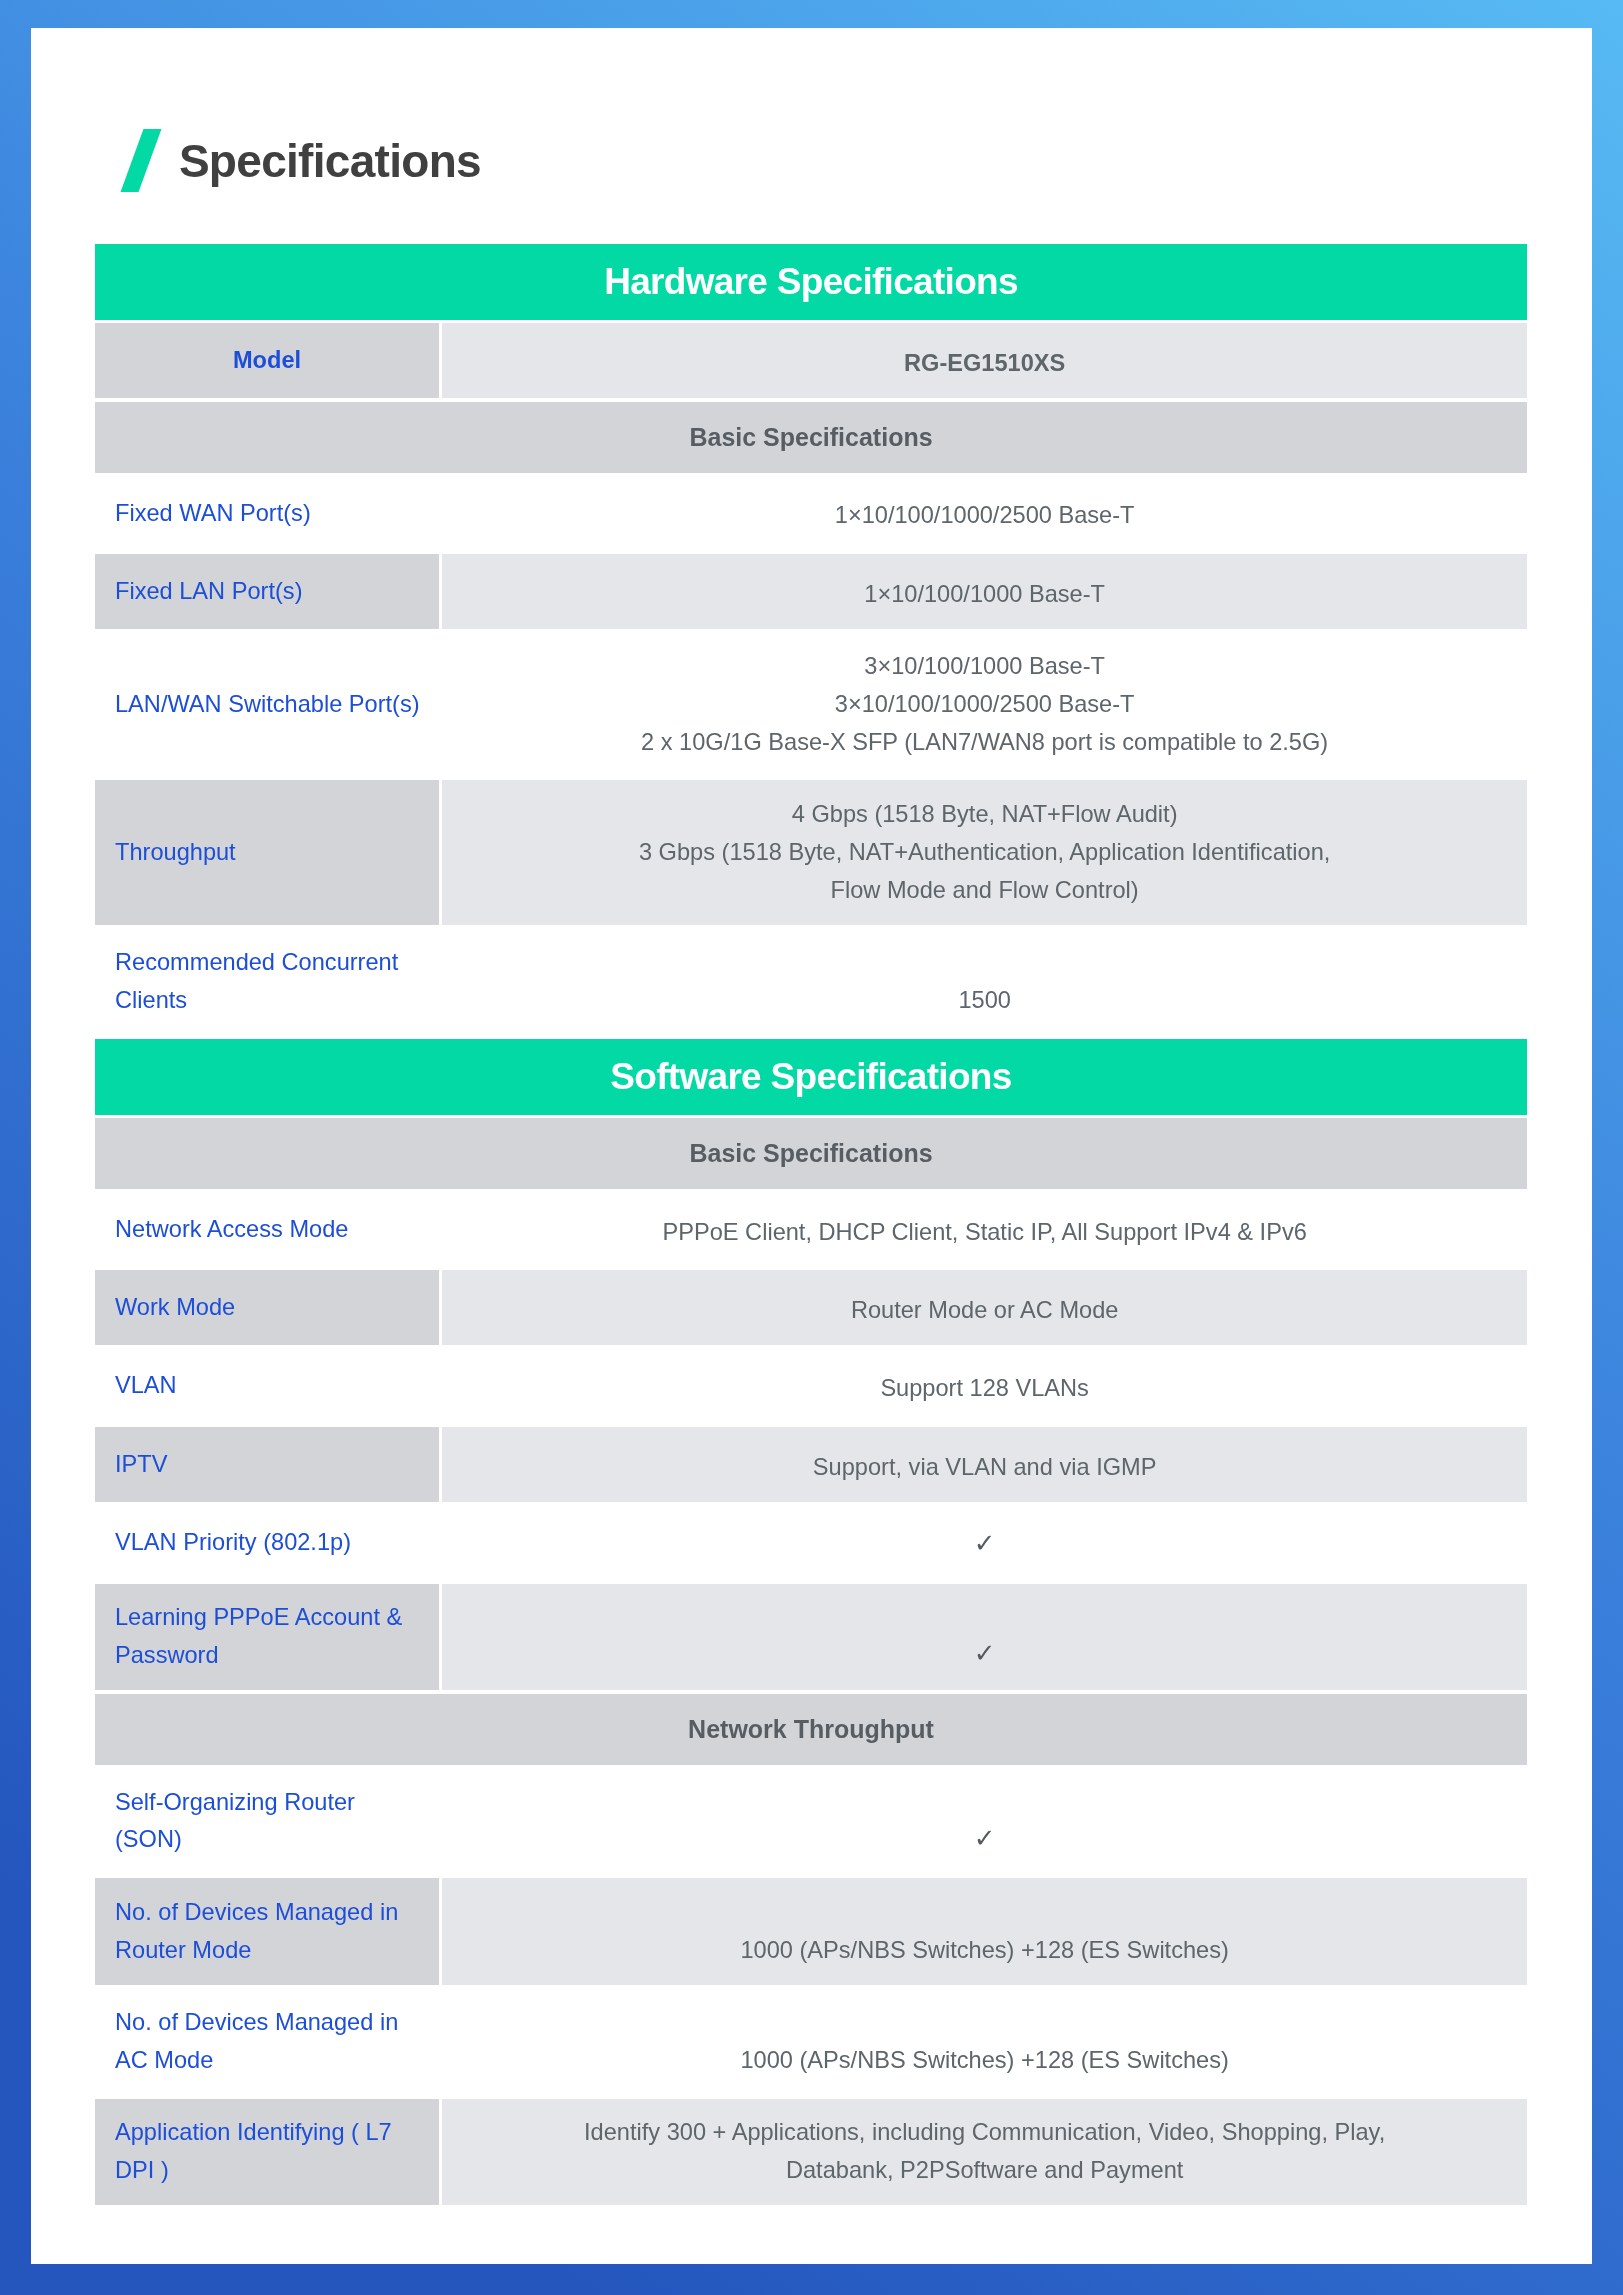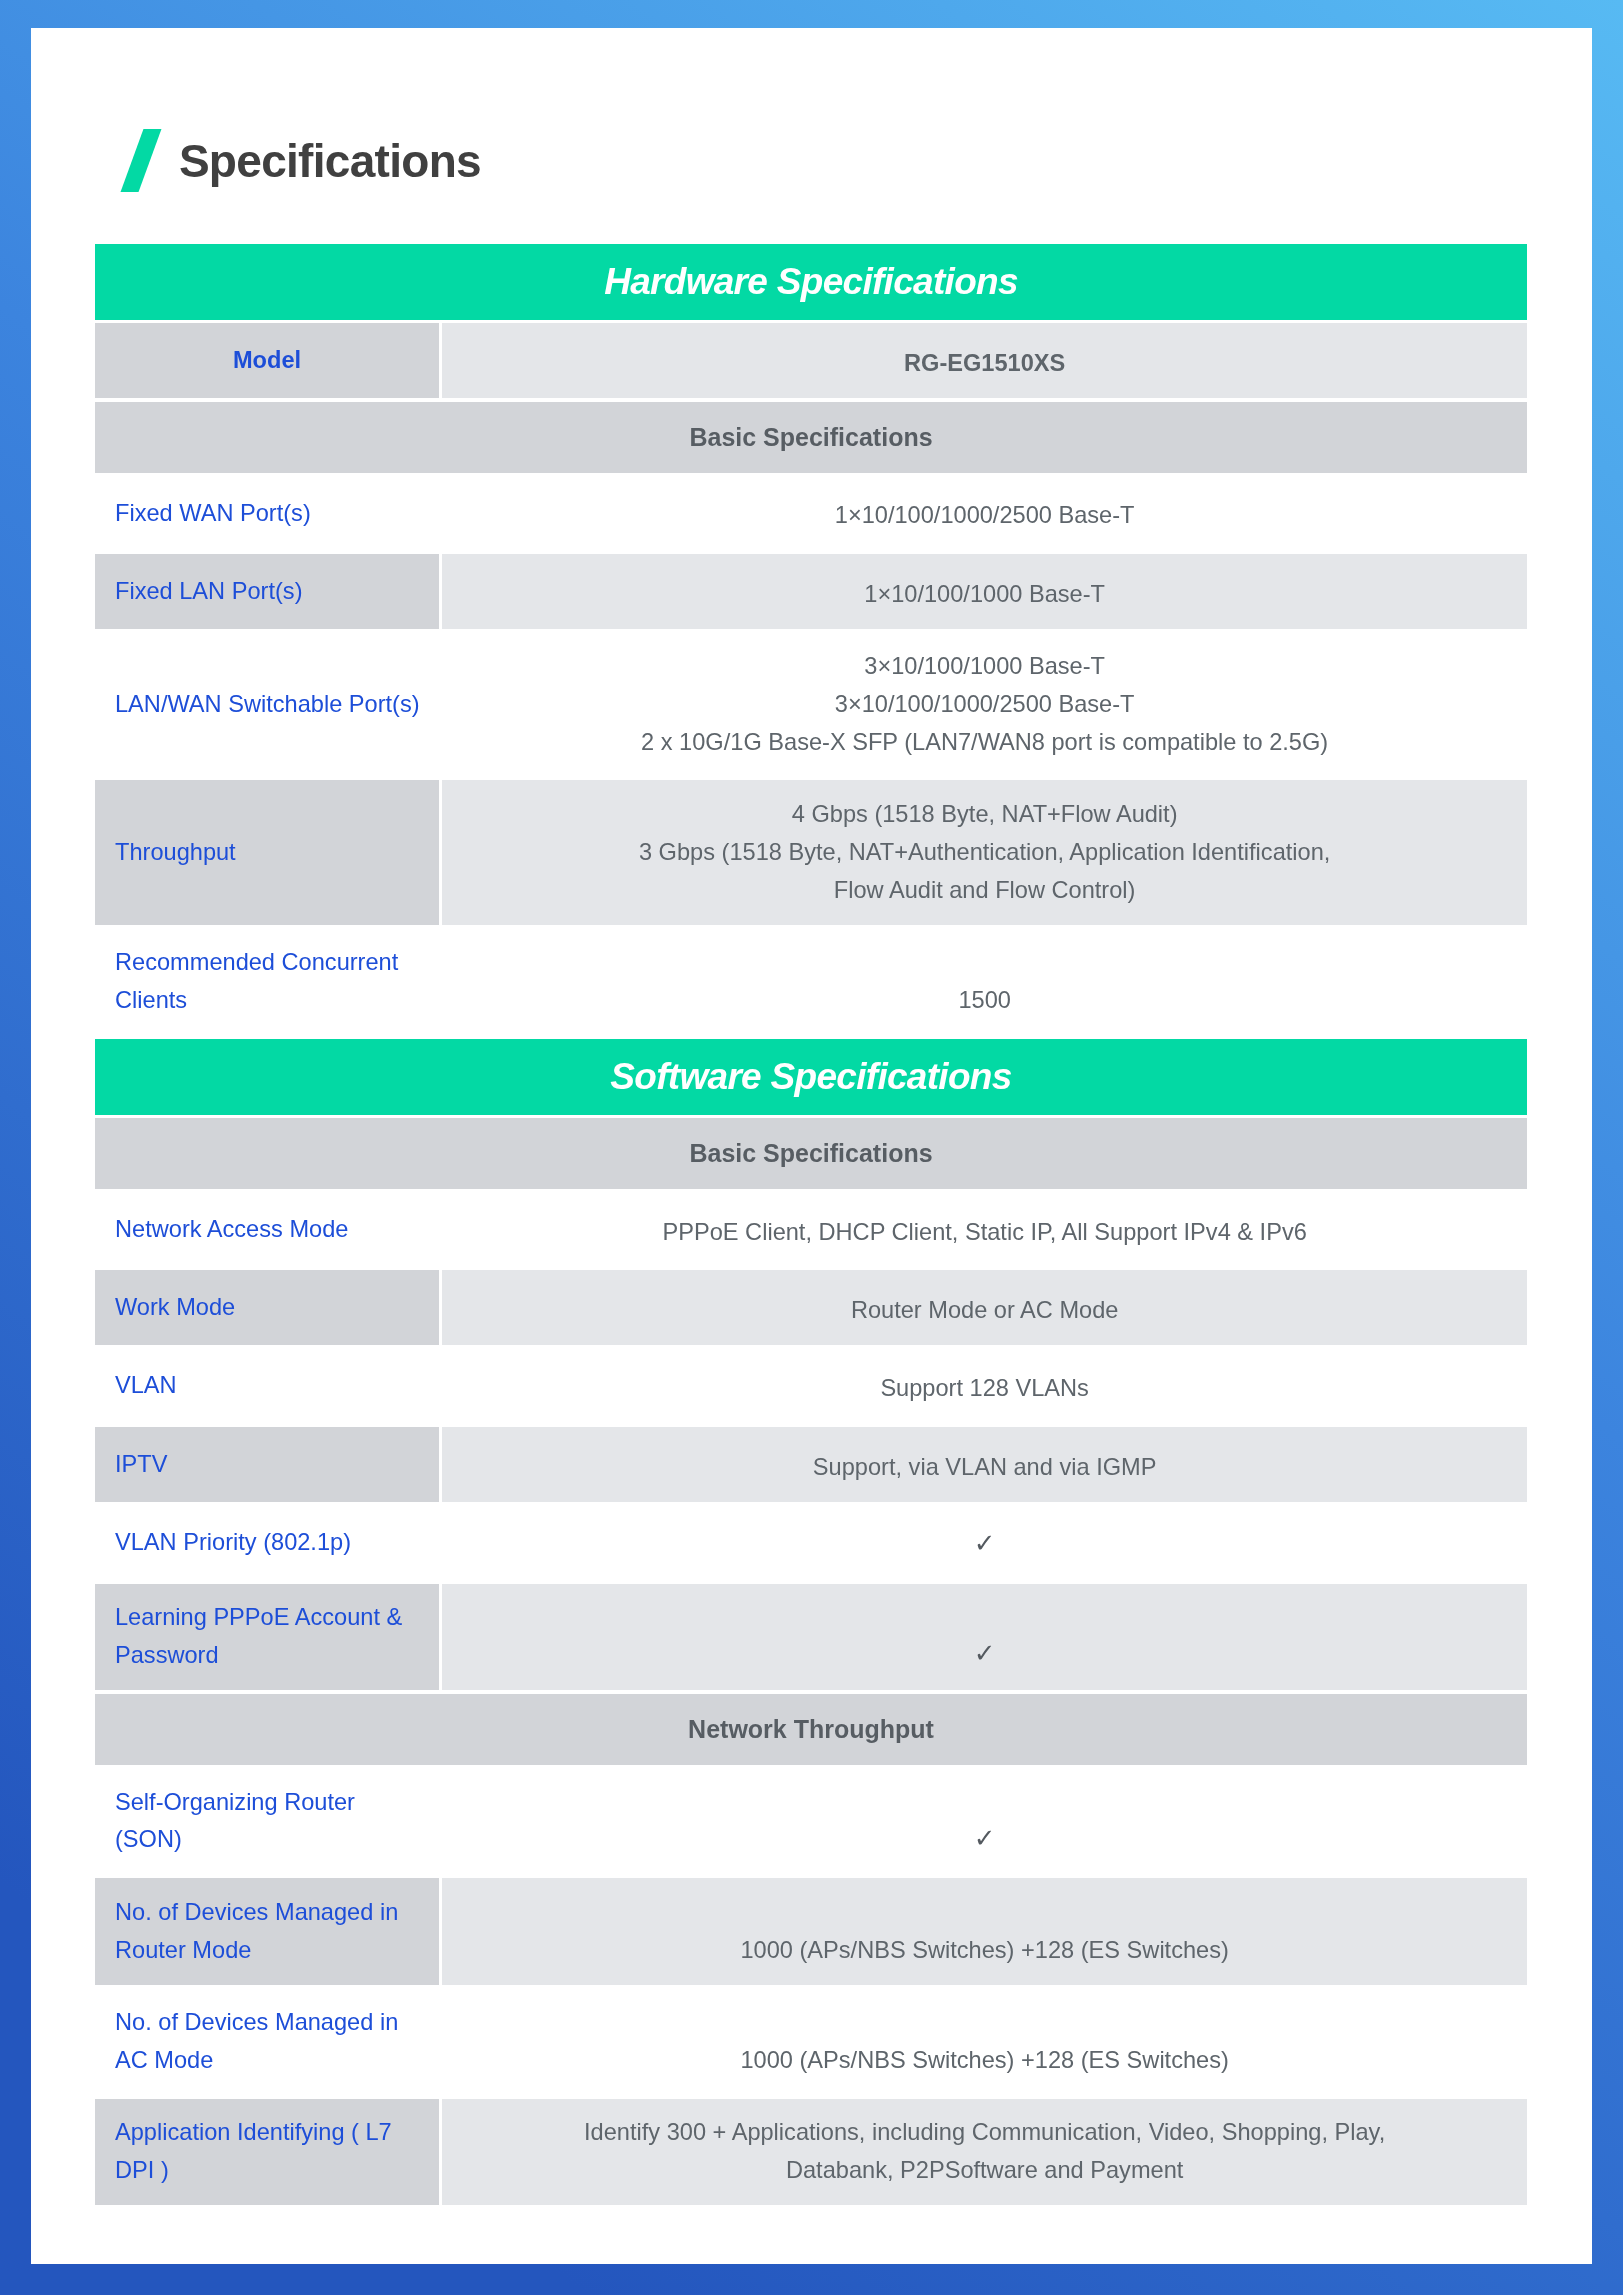--- a/index.html
+++ b/index.html
@@ -17,21 +17,21 @@
     width:17.7px;height:63px;background:var(--accent,#03d9a4);
     transform:skewX(-20deg);margin:0 29px 0 9.2px;display:inline-block;
   }
   .page-title{
     margin:0;font-size:46px;font-weight:bold;color:#404040;letter-spacing:-0.7px;
   }
   .tables{margin:52px 65px 0 64px;}
   .thead{
     background:var(--accent,#03d9a4);min-height:76px;margin-bottom:3.3px;
     display:flex;align-items:center;justify-content:center;
-    color:#ffffff;font-size:37px;font-weight:bold;letter-spacing:-0.7px;font-style:italic;
+    color:#ffffff;font-size:37px;font-weight:bold;letter-spacing:-0.7px;
   }
   .band{
     background:var(--cell-dark,#d2d4d8);min-height:71px;margin-bottom:3.3px;
     display:flex;align-items:center;justify-content:center;
     font-size:25px;font-weight:bold;color:#575d63;
   }
   .row{display:flex;margin-bottom:3.3px;min-height:75px;}
   .row .label{
     width:344px;box-sizing:border-box;flex:none;
     display:flex;flex-direction:column;justify-content:center;align-items:flex-start;
@@ -85,21 +85,21 @@
           <div>3×10/100/1000 Base-T</div>
           <div>3×10/100/1000/2500 Base-T</div>
           <div>2 x 10G/1G Base-X SFP (LAN7/WAN8 port is compatible to 2.5G)</div>
         </div>
       </div>
       <div class="row gray">
         <div class="label">Throughput</div>
         <div class="value">
           <div>4 Gbps (1518 Byte, NAT+Flow Audit)</div>
           <div>3 Gbps (1518 Byte, NAT+Authentication, Application Identification,</div>
-          <div>Flow Audit and Flow Control)</div>
+          <div>Flow Mode and Flow Control)</div>
         </div>
       </div>
       <div class="row white">
         <div class="label">Recommended Concurrent Clients</div>
         <div class="value">
           <div>1500</div>
         </div>
       </div>
       <div class="thead">Software Specifications</div>
       <div class="band">Basic Specifications</div>

